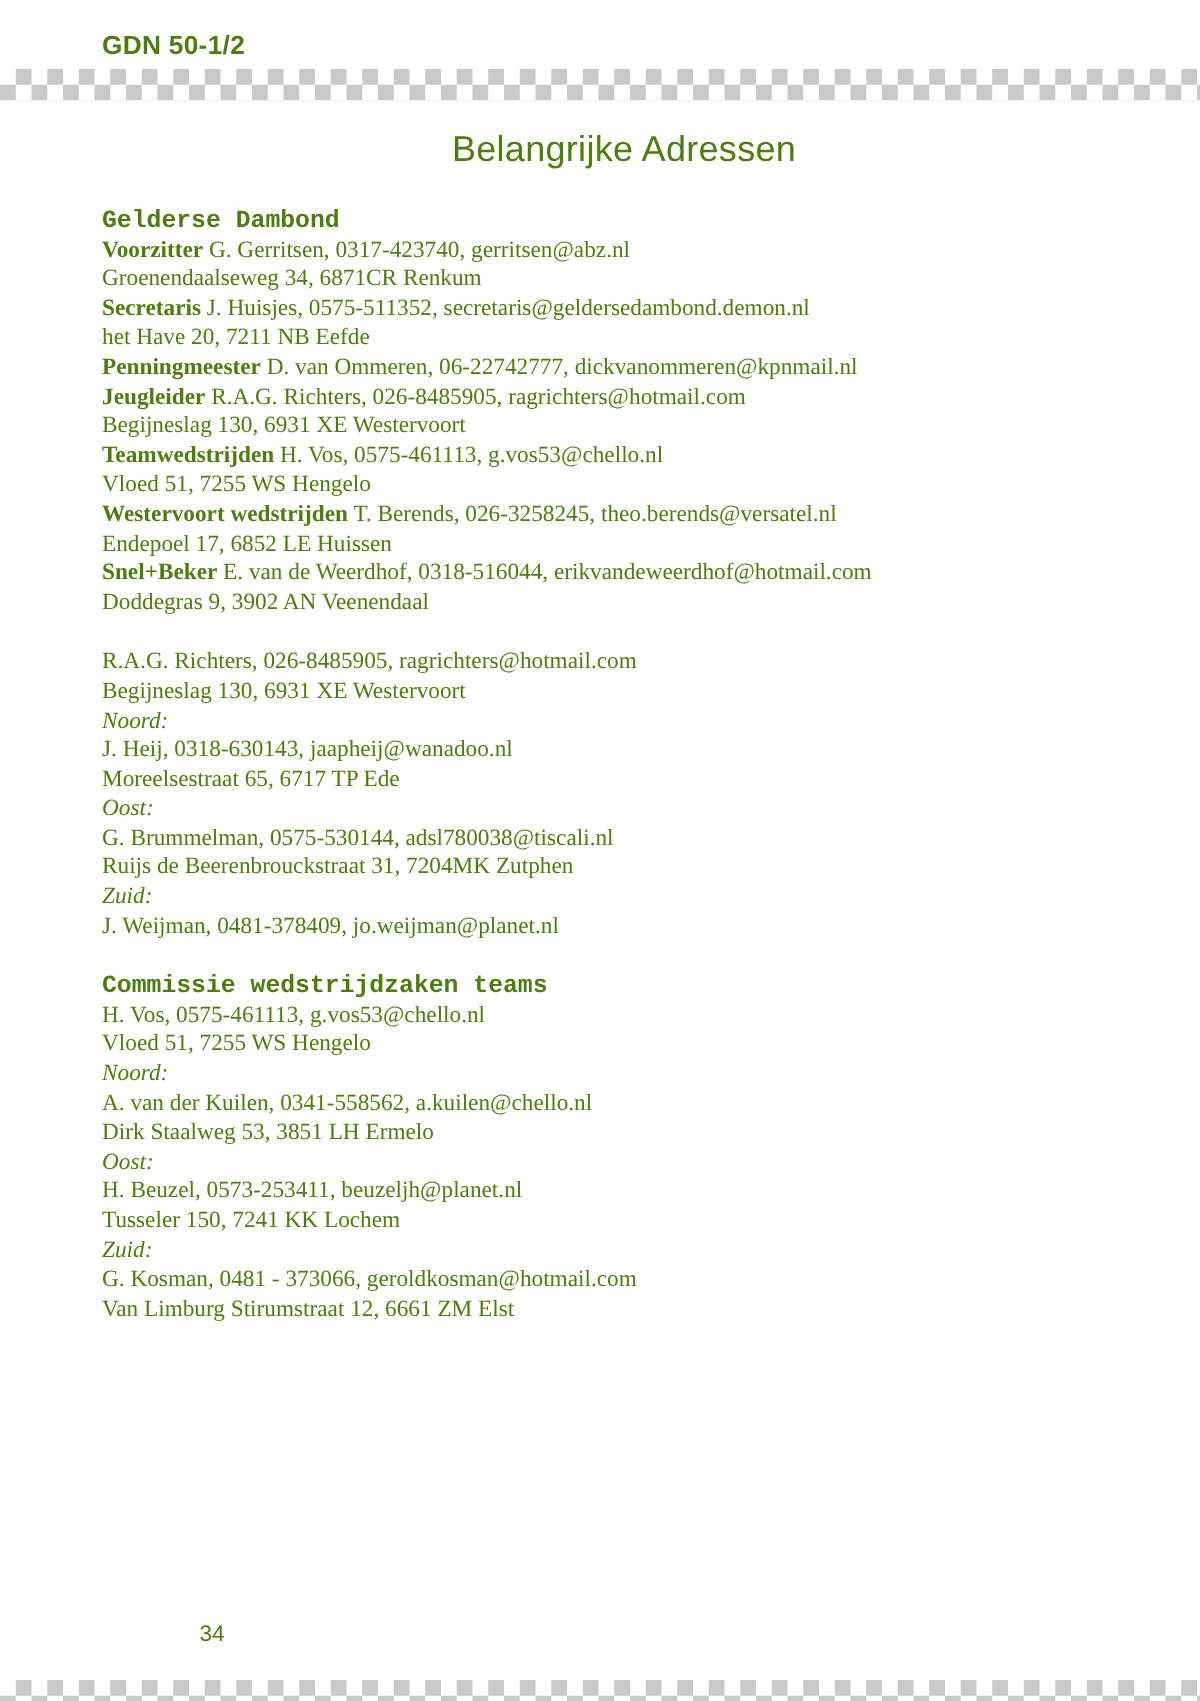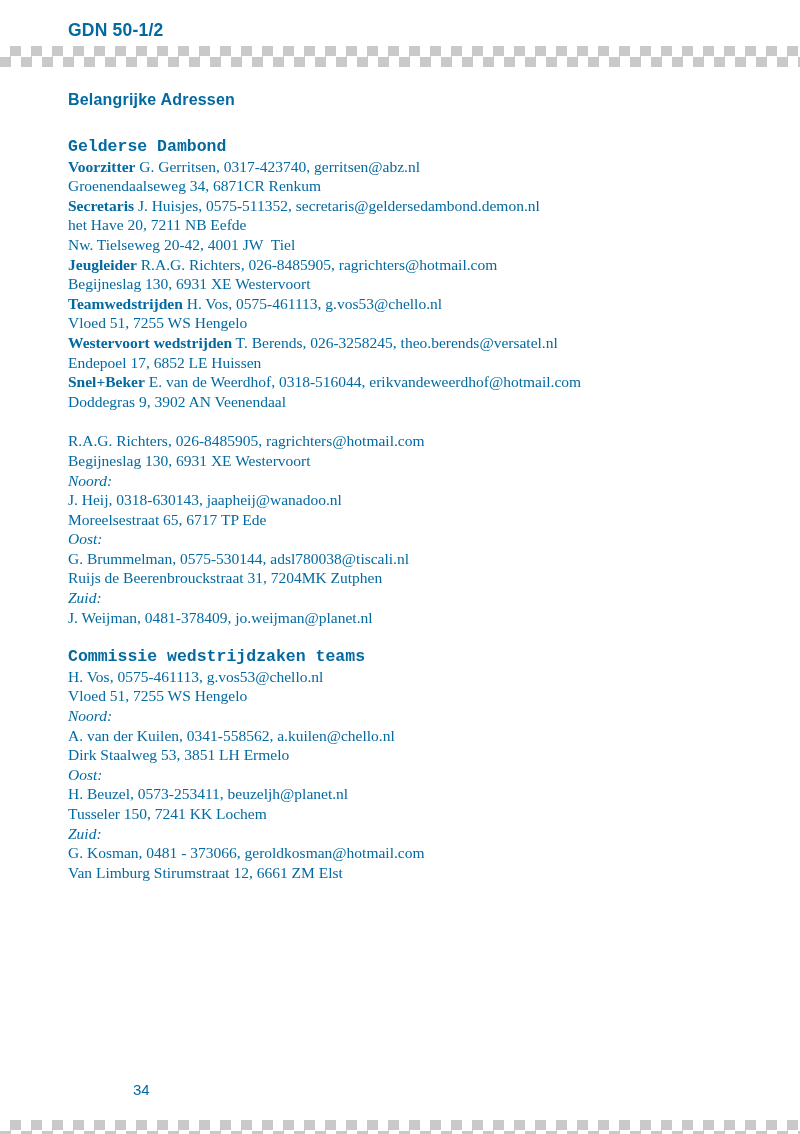--- a/index.html
+++ b/index.html
@@ -1,38 +1,38 @@
 <!DOCTYPE html>
 <html><head>
 <meta charset="utf-8">
 <style>
   html,body { margin:0; padding:0; background:#ffffff; }
   .page {
     position:relative;
     width:800px; height:1134px;
     background:#ffffff;
-    color:#0369a1;
+    color:#4d7c0f;
     font-family:"Liberation Sans", sans-serif;
     overflow:hidden;
   }
   .runhead {
     position:absolute; left:68px; top:20px;
     font-size:17.5px; font-weight:bold; letter-spacing:0.2px;
   }
   .checker {
     position:absolute; left:0; width:800px;
     background: repeating-conic-gradient(var(--g,#c9c9c9) 0% 25%, #ffffff 0% 50%);
     background-size:21px 21px;
   }
   .checker-top { top:46px; height:21px; }
   .checker-bottom { top:1120px; height:14px; }
   .content { position:absolute; left:68px; top:88px; width:696px; }
   h1 {
     margin:0 0 25px 0;
-    font-size:16px; font-weight:bold; line-height:24px; letter-spacing:0.2px;
+    font-size:24px; font-weight:normal; line-height:24px; letter-spacing:0.2px;text-align:center;
   }
   section { margin:0 0 20px 0; }
   h2 { margin:0; font-size:16.5px; font-weight:bold; line-height:19.6px;font-family:Liberation Mono, monospace; }
   .line { font-size:15.5px; line-height:19.6px; white-space:pre-wrap;font-family:Liberation Serif, serif; }
   .b { font-weight:bold; }
   .italic span { font-style:italic; }
   .pagenum {
     position:absolute; left:133px; top:1081px;
     font-size:15px;
   }
@@ -46,21 +46,21 @@
 
   <div class="content">
     <h1>Belangrijke Adressen</h1>
     <div id="sections">
         <section>
           <h2>Gelderse Dambond</h2>
           <div class="line"><span class="b">Voorzitter</span><span> G. Gerritsen, 0317-423740, gerritsen@abz.nl</span></div>
           <div class="line"><span>Groenendaalseweg 34, 6871CR Renkum</span></div>
           <div class="line"><span class="b">Secretaris</span><span> J. Huisjes, 0575-511352, secretaris@geldersedambond.demon.nl</span></div>
           <div class="line"><span>het Have 20, 7211 NB Eefde</span></div>
-          <div class="line"><span>Nw. Tielseweg 20-42, 4001 JW&nbsp; Tiel</span></div>
+          <div class="line"><span class="b">Penningmeester</span><span> D. van Ommeren, 06-22742777, dickvanommeren@kpnmail.nl</span></div>
           <div class="line"><span class="b">Jeugleider</span><span> R.A.G. Richters, 026-8485905, ragrichters@hotmail.com</span></div>
           <div class="line"><span>Begijneslag 130, 6931 XE Westervoort</span></div>
           <div class="line"><span class="b">Teamwedstrijden</span><span> H. Vos, 0575-461113, g.vos53@chello.nl</span></div>
           <div class="line"><span>Vloed 51, 7255 WS Hengelo</span></div>
           <div class="line"><span class="b">Westervoort wedstrijden</span><span> T. Berends, 026-3258245, theo.berends@versatel.nl</span></div>
           <div class="line"><span>Endepoel 17, 6852 LE Huissen</span></div>
           <div class="line"><span class="b">Snel+Beker</span><span> E. van de Weerdhof, 0318-516044, erikvandeweerdhof@hotmail.com</span></div>
           <div class="line"><span>Doddegras 9, 3902 AN Veenendaal</span></div>
         </section>
         <section>

